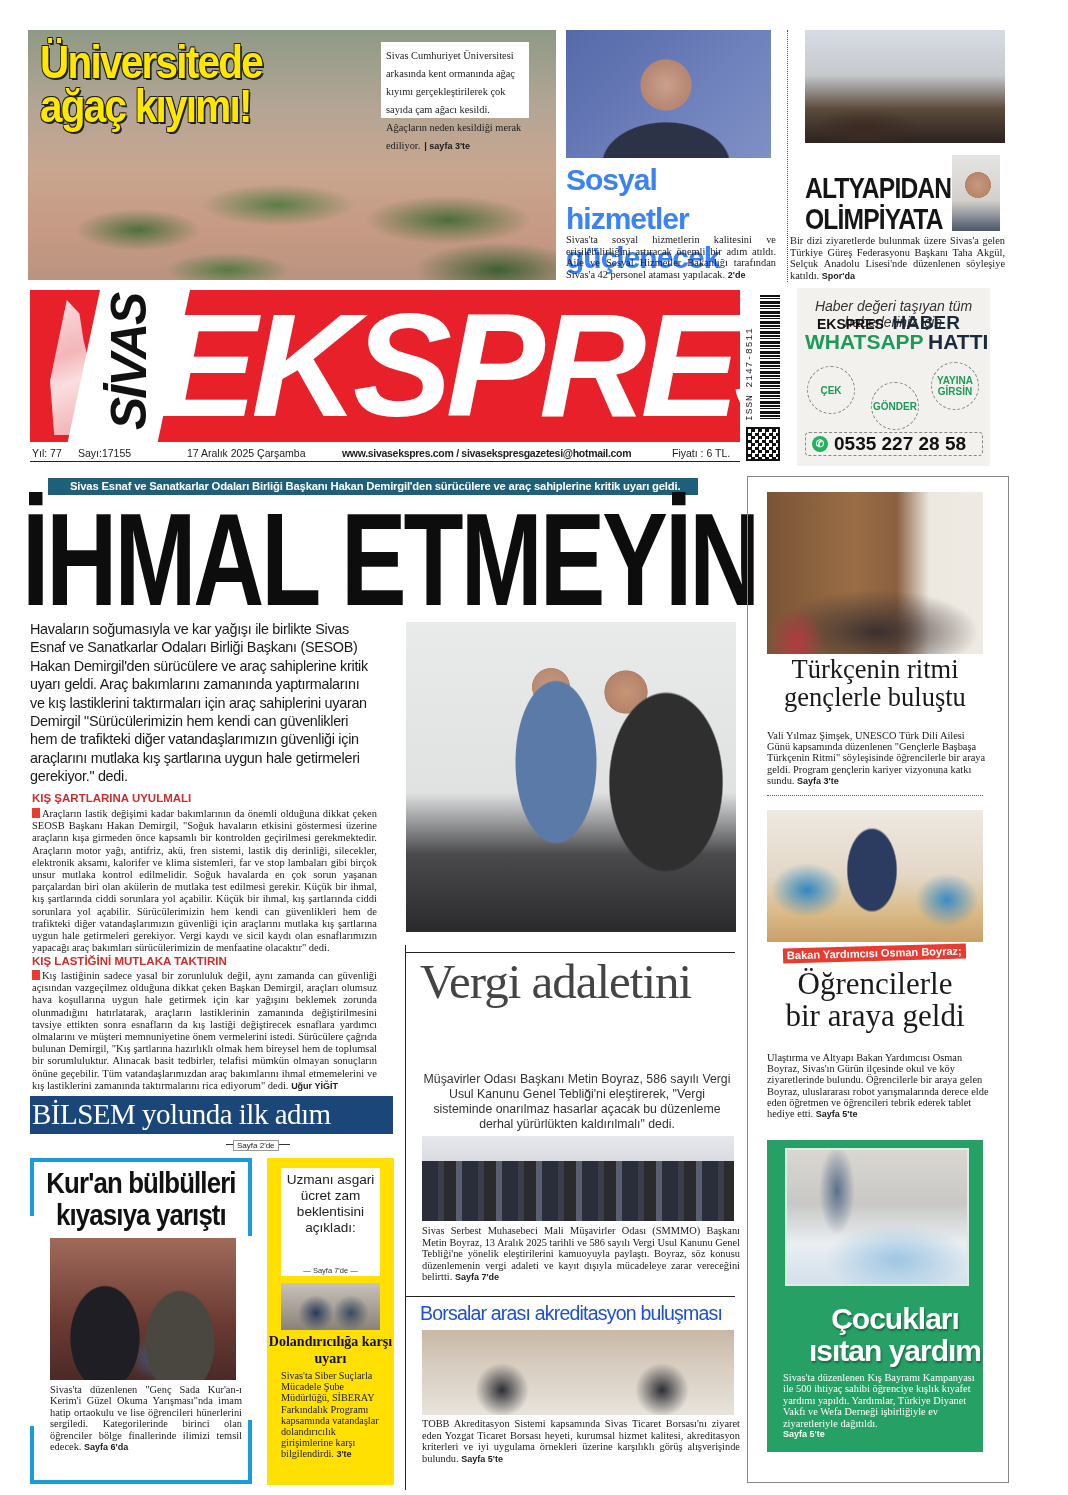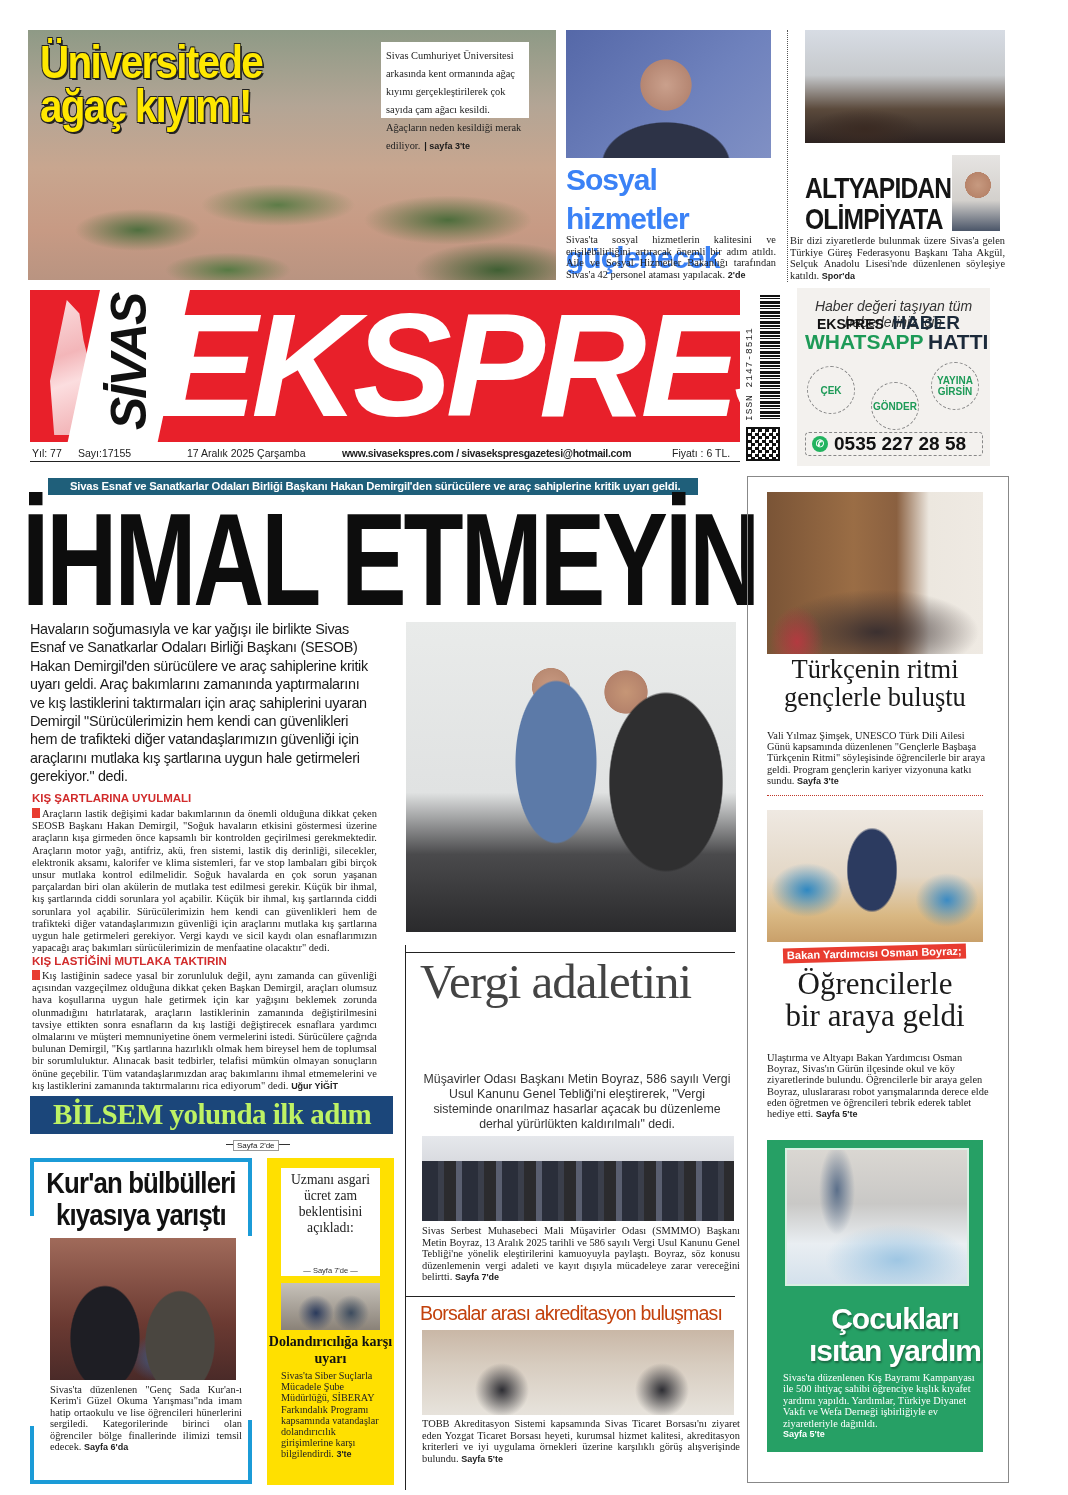--- a/index.html
+++ b/index.html
@@ -87,37 +87,37 @@
       radial-gradient(circle 22px at 145px 65px, #c89a82 0%, #b98a72 85%, rgba(0,0,0,0) 88%),
       linear-gradient(180deg, #e9ebea 0%, #e0e2e2 55%, #4a4a4c 75%, #2a2a2c 100%); }
 
   .sub-head { font-family: "Liberation Sans", sans-serif; font-weight: 700; font-size: 11.5px; color: #d12b2b; }
   .red-tab { display: inline-block; width: 8px; height: 10px; background: #e83c30; margin-right: 2px; vertical-align: -1px; }
   #sub1 { left: 32px; top: 792px; }
   #sub1-body { left: 32px; top: 808px; width: 345px; }
   #sub2 { left: 32px; top: 955px; }
   #sub2-body { left: 32px; top: 970px; width: 345px; }
 
-  #bilsem { left: 30px; top: 1096px; width: 363px; height: 38px; background: #1b467a; color: #bef264; font-family: "Liberation Serif", serif; font-weight: 700; font-size: 29px; line-height: 36px; padding-left: 23px; white-space: nowrap; letter-spacing: -0.5px; }
+  #bilsem { left: 30px; top: 1096px; width: 363px; height: 38px; background: #1b467a; color: #ffffff; font-family: "Liberation Serif", serif; font-weight: 400; font-size: 29px; line-height: 36px; padding-left: 2px; white-space: nowrap; letter-spacing: -0.5px; }
   #bilsem-ref { left: 233px; top: 1140px; background: #fff; font-size: 8px; padding: 0 3px; border: 0.5px solid #999; }
   #bilsem-line { left: 226px; top: 1144px; width: 64px; border-top: 1px solid #333; }
 
   #kuran-box { left: 30px; top: 1158px; width: 222px; height: 326px; }
   .blue-br { position: absolute; background: #1b9bd7; }
   #kuran-title { left: 30px; top: 1167px; width: 222px; text-align: center; font-family: "Liberation Sans", sans-serif; font-weight: 700; font-size: 30px; line-height: 32px; color: #111; letter-spacing: -1px; transform: scaleX(0.86); transform-origin: center top; }
   #kuran-photo { left: 50px; top: 1238px; width: 186px; height: 142px;
     background: radial-gradient(ellipse 40px 60px at 55px 100px, #1e1e24 0%, #1e1e24 85%, rgba(0,0,0,0) 88%),
                 radial-gradient(ellipse 40px 60px at 130px 105px, #4a4640 0%, #4a4640 85%, rgba(0,0,0,0) 88%),
                 radial-gradient(ellipse 40px 30px at 110px 120px, #3f5e8c 0%, rgba(0,0,0,0) 80%),
                 linear-gradient(180deg, #a06a5a 0%, #6b3a32 60%, #4a2a28 100%); }
   #kuran-body { left: 50px; top: 1384px; width: 192px; font-size: 10.4px; line-height: 11.4px; }
 
   #yellow-box { left: 267px; top: 1158px; width: 127px; height: 327px; background: #ffe000; }
   #uzman-box { left: 281px; top: 1168px; width: 99px; height: 108px; background: #fff; }
-  #uzman-text { left: 281px; top: 1172px; width: 99px; text-align: center; font-family: Liberation Serif, serif; font-size: 13.6px; line-height: 16px; color: #222; }
+  #uzman-text { left: 281px; top: 1172px; width: 99px; text-align: center; font-family: Liberation Sans, sans-serif; font-size: 13.6px; line-height: 16px; color: #222; }
   #uzman-ref { left: 281px; top: 1259px; width: 99px; text-align: center; font-family: "Liberation Sans", sans-serif; font-size: 7.5px; color: #333; margin-top: 7px; }
   #dol-photo { left: 281px; top: 1283px; width: 99px; height: 47px;
     background: radial-gradient(ellipse 20px 20px at 35px 30px, #2a3a5c 0%, rgba(0,0,0,0) 90%),
                 radial-gradient(ellipse 20px 20px at 70px 30px, #3c4b5e 0%, rgba(0,0,0,0) 90%),
                 linear-gradient(180deg, #c7c2ba 0%, #8a8278 100%); }
   #dol-title { left: 267px; top: 1333px; width: 127px; text-align: center; font-family: "Liberation Serif", serif; font-weight: 700; font-size: 14px; line-height: 17px; color: #111; }
   #dol-body { left: 281px; top: 1370px; width: 100px; font-size: 10.2px; line-height: 11.2px; }
 
   
   #mid-vline { left: 405px; top: 945px; height: 545px; border-left: 1.5px solid #222; }
@@ -125,21 +125,21 @@
   #vergi-title { left: 420px; top: 956px; width: 320px; font-family: "Liberation Serif", serif; color: #444; }
   #vergi-t1 { font-size: 49px; line-height: 52px; letter-spacing: -1px; }
   #vergi-t2 { font-size: 47px; line-height: 52px; font-weight: 700; letter-spacing: -0.5px; }
   #vergi-dek { left: 418px; top: 1072px; width: 318px; text-align: center; font-family: "Liberation Sans", sans-serif; font-size: 12.3px; line-height: 15px; color: #333; }
   #vergi-photo { left: 422px; top: 1136px; width: 312px; height: 85px;
     background: repeating-linear-gradient(90deg, #2a2e3a 0 16px, #3a3e4a 16px 22px, #2b2b2e 22px 34px, #5a5f70 34px 40px),
                 #2a2e3a; }
   #vergi-photo-top { left: 422px; top: 1136px; width: 312px; height: 25px; background: linear-gradient(180deg, #e6e8ec 0%, #d9dbe0 100%); }
   #vergi-body { left: 422px; top: 1225px; width: 318px; font-size: 10.4px; line-height: 11.6px; }
   #mid-hline2 { left: 405px; top: 1296px; width: 330px; border-top: 1.5px solid #222; }
-  #borsa-title { left: 420px; top: 1300px; width: 320px; font-family: "Liberation Sans", sans-serif; font-size: 19.5px; line-height: 26px; color: #c2410c; letter-spacing: -0.8px; white-space: nowrap; }
+  #borsa-title { left: 420px; top: 1300px; width: 320px; font-family: "Liberation Sans", sans-serif; font-size: 19.5px; line-height: 26px; color: #1d4ed8; letter-spacing: -0.8px; white-space: nowrap; }
   #borsa-photo { left: 422px; top: 1330px; width: 312px; height: 85px;
     background: radial-gradient(ellipse 30px 30px at 80px 60px, #2d2d33 0%, rgba(0,0,0,0) 90%),
                 radial-gradient(ellipse 30px 30px at 240px 60px, #2d2d33 0%, rgba(0,0,0,0) 90%),
                 linear-gradient(180deg, #c9b7a6 0%, #d7ccbf 40%, #e7e3dc 100%); }
   #borsa-body { left: 422px; top: 1418px; width: 318px; font-size: 10.4px; line-height: 11.6px; }
 
   
   #right-box { left: 747px; top: 476px; width: 262px; height: 1007px; border: 1px solid #888; }
   #turk-photo { left: 767px; top: 492px; width: 216px; height: 162px;
     background: radial-gradient(ellipse 30px 40px at 30px 150px, #b33a40 0%, rgba(0,0,0,0) 90%),

